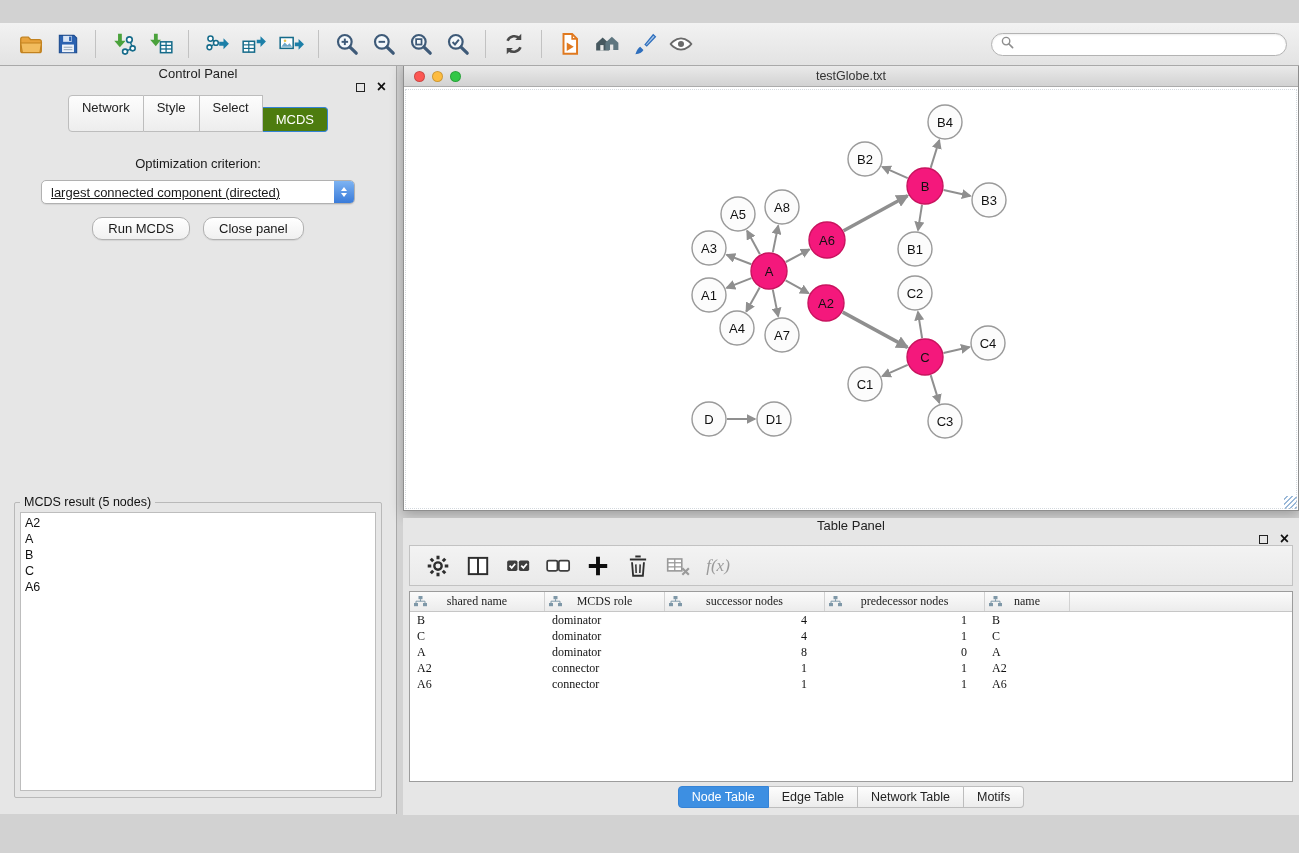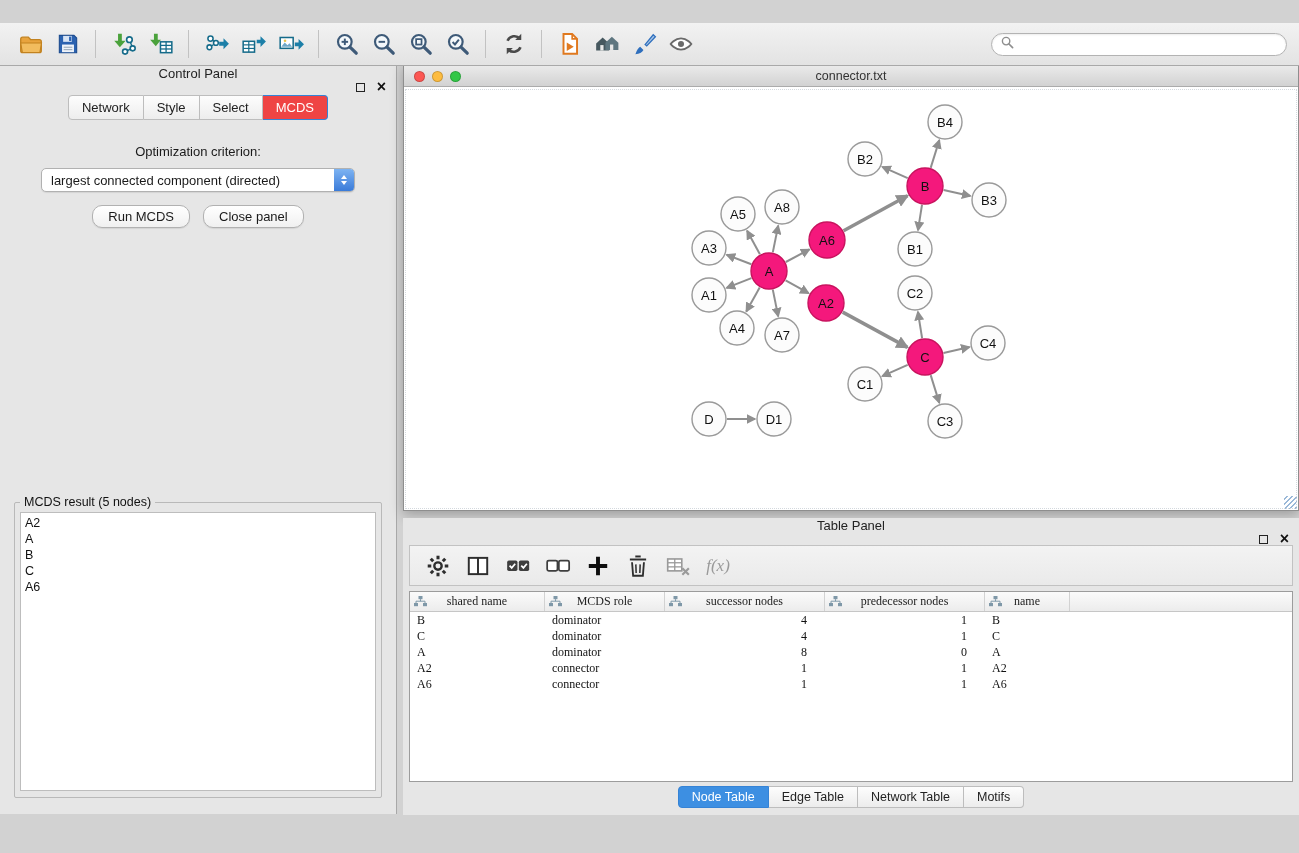--- a/index.html
+++ b/index.html
@@ -30,24 +30,24 @@
   .panel-controls{margin-left:auto;display:flex;gap:12px;align-items:center;}
   .float-ic{width:9px;height:9px;border:1.5px solid #222;display:inline-block;}
   .close-ic{font-size:16px;font-weight:bold;line-height:12px;color:#111;}
 
   
   .control-panel{position:absolute;left:0;top:66px;width:397px;height:748px;background:#e6e6e6;border-right:1px solid #a8a8a8;}
   .cp-tabs{display:flex;justify-content:center;margin-top:3px;}
   .cp-tab{padding:4px 13px;font-size:13px;background:linear-gradient(#fdfdfd,#ededed);border:1px solid #bdbdbd;border-left:none;color:#222;}
   .cp-tab:first-child{border-left:1px solid #bdbdbd;border-radius:4px 0 0 4px;}
   .cp-tab:last-child{border-radius:0 4px 4px 0;}
-  .cp-tab.active{background:#ef4444;color:#fff;border-color:#3583d6;}
+  .cp-tab.active{background:#4d7c0f;color:#fff;border-color:#3583d6;margin-top:12px;}
   .cp-opt-label{text-align:center;margin-top:24px;font-size:13px;}
   .dropdown{position:relative;margin:9px auto 0;width:314px;height:24px;background:#fff;border:1px solid #b1b1b1;border-radius:5px;display:flex;align-items:center;padding:0 26px 0 9px;font-size:13px;box-shadow:0 1px 1px rgba(0,0,0,.08);}
-  .dropdown-text{white-space:nowrap;overflow:hidden;}
+  .dropdown-text{white-space:nowrap;overflow:hidden;text-decoration:underline;}
   .dropdown-stepper{position:absolute;right:0;top:0;width:20px;height:22px;border-radius:0 4px 4px 0;background:linear-gradient(#7db3f2,#3a7bd9);display:flex;flex-direction:column;align-items:center;justify-content:center;gap:2px;}
   .dropdown-stepper i{width:0;height:0;border-left:3.5px solid transparent;border-right:3.5px solid transparent;display:block;}
   .dropdown-stepper .up{border-bottom:4.5px solid #fff;}
   .dropdown-stepper .down{border-top:4.5px solid #fff;}
   .cp-buttons{display:flex;justify-content:center;gap:13px;margin-top:13px;}
   .mac-btn{font-family:inherit;font-size:13px;height:23px;padding:0 15px;border:1px solid #b1b1b1;border-radius:10px;background:linear-gradient(#ffffff,#f0f0f0);box-shadow:0 1px 1px rgba(0,0,0,.08);color:#1a1a1a;}
   .groupbox{position:absolute;left:14px;right:14px;top:396px;bottom:16px;border:1px solid #b9b9b9;border-radius:2px;margin-top:40px;}
   .groupbox-title{position:absolute;top:-8px;left:5px;background:#e6e6e6;padding:0 4px;font-size:12.5px;color:#111;}
   .result-list{position:absolute;left:5px;right:5px;top:9px;bottom:6px;background:#fff;border:1px solid #bdbdbd;overflow:hidden;padding:2px 4px;}
   .result-item{font-size:12.5px;line-height:16px;color:#111;}
@@ -275,21 +275,21 @@
     </div>
   </div>
 
   <div class="network-window">
     <div class="nw-titlebar">
       <div class="traffic">
         <span class="light red"></span>
         <span class="light yellow"></span>
         <span class="light green"></span>
       </div>
-      <div class="nw-title">connector.txt</div>
+      <div class="nw-title">testGlobe.txt</div>
     </div>
     <div class="nw-canvas">
       <svg id="graph-svg" width="892" height="422" viewBox="0 0 892 422">
         <defs>
           <marker id="arrowS" markerUnits="userSpaceOnUse" markerWidth="10" markerHeight="10" refX="8.5" refY="5" orient="auto">
               <path d="M0 0L10 5L0 10z" fill="#8F8F8F"></path>
             </marker>
           <marker id="arrowB" markerUnits="userSpaceOnUse" markerWidth="13" markerHeight="13" refX="11" refY="6.5" orient="auto">
               <path d="M0 0L13 6.5L0 13z" fill="#8F8F8F"></path>
             </marker>

